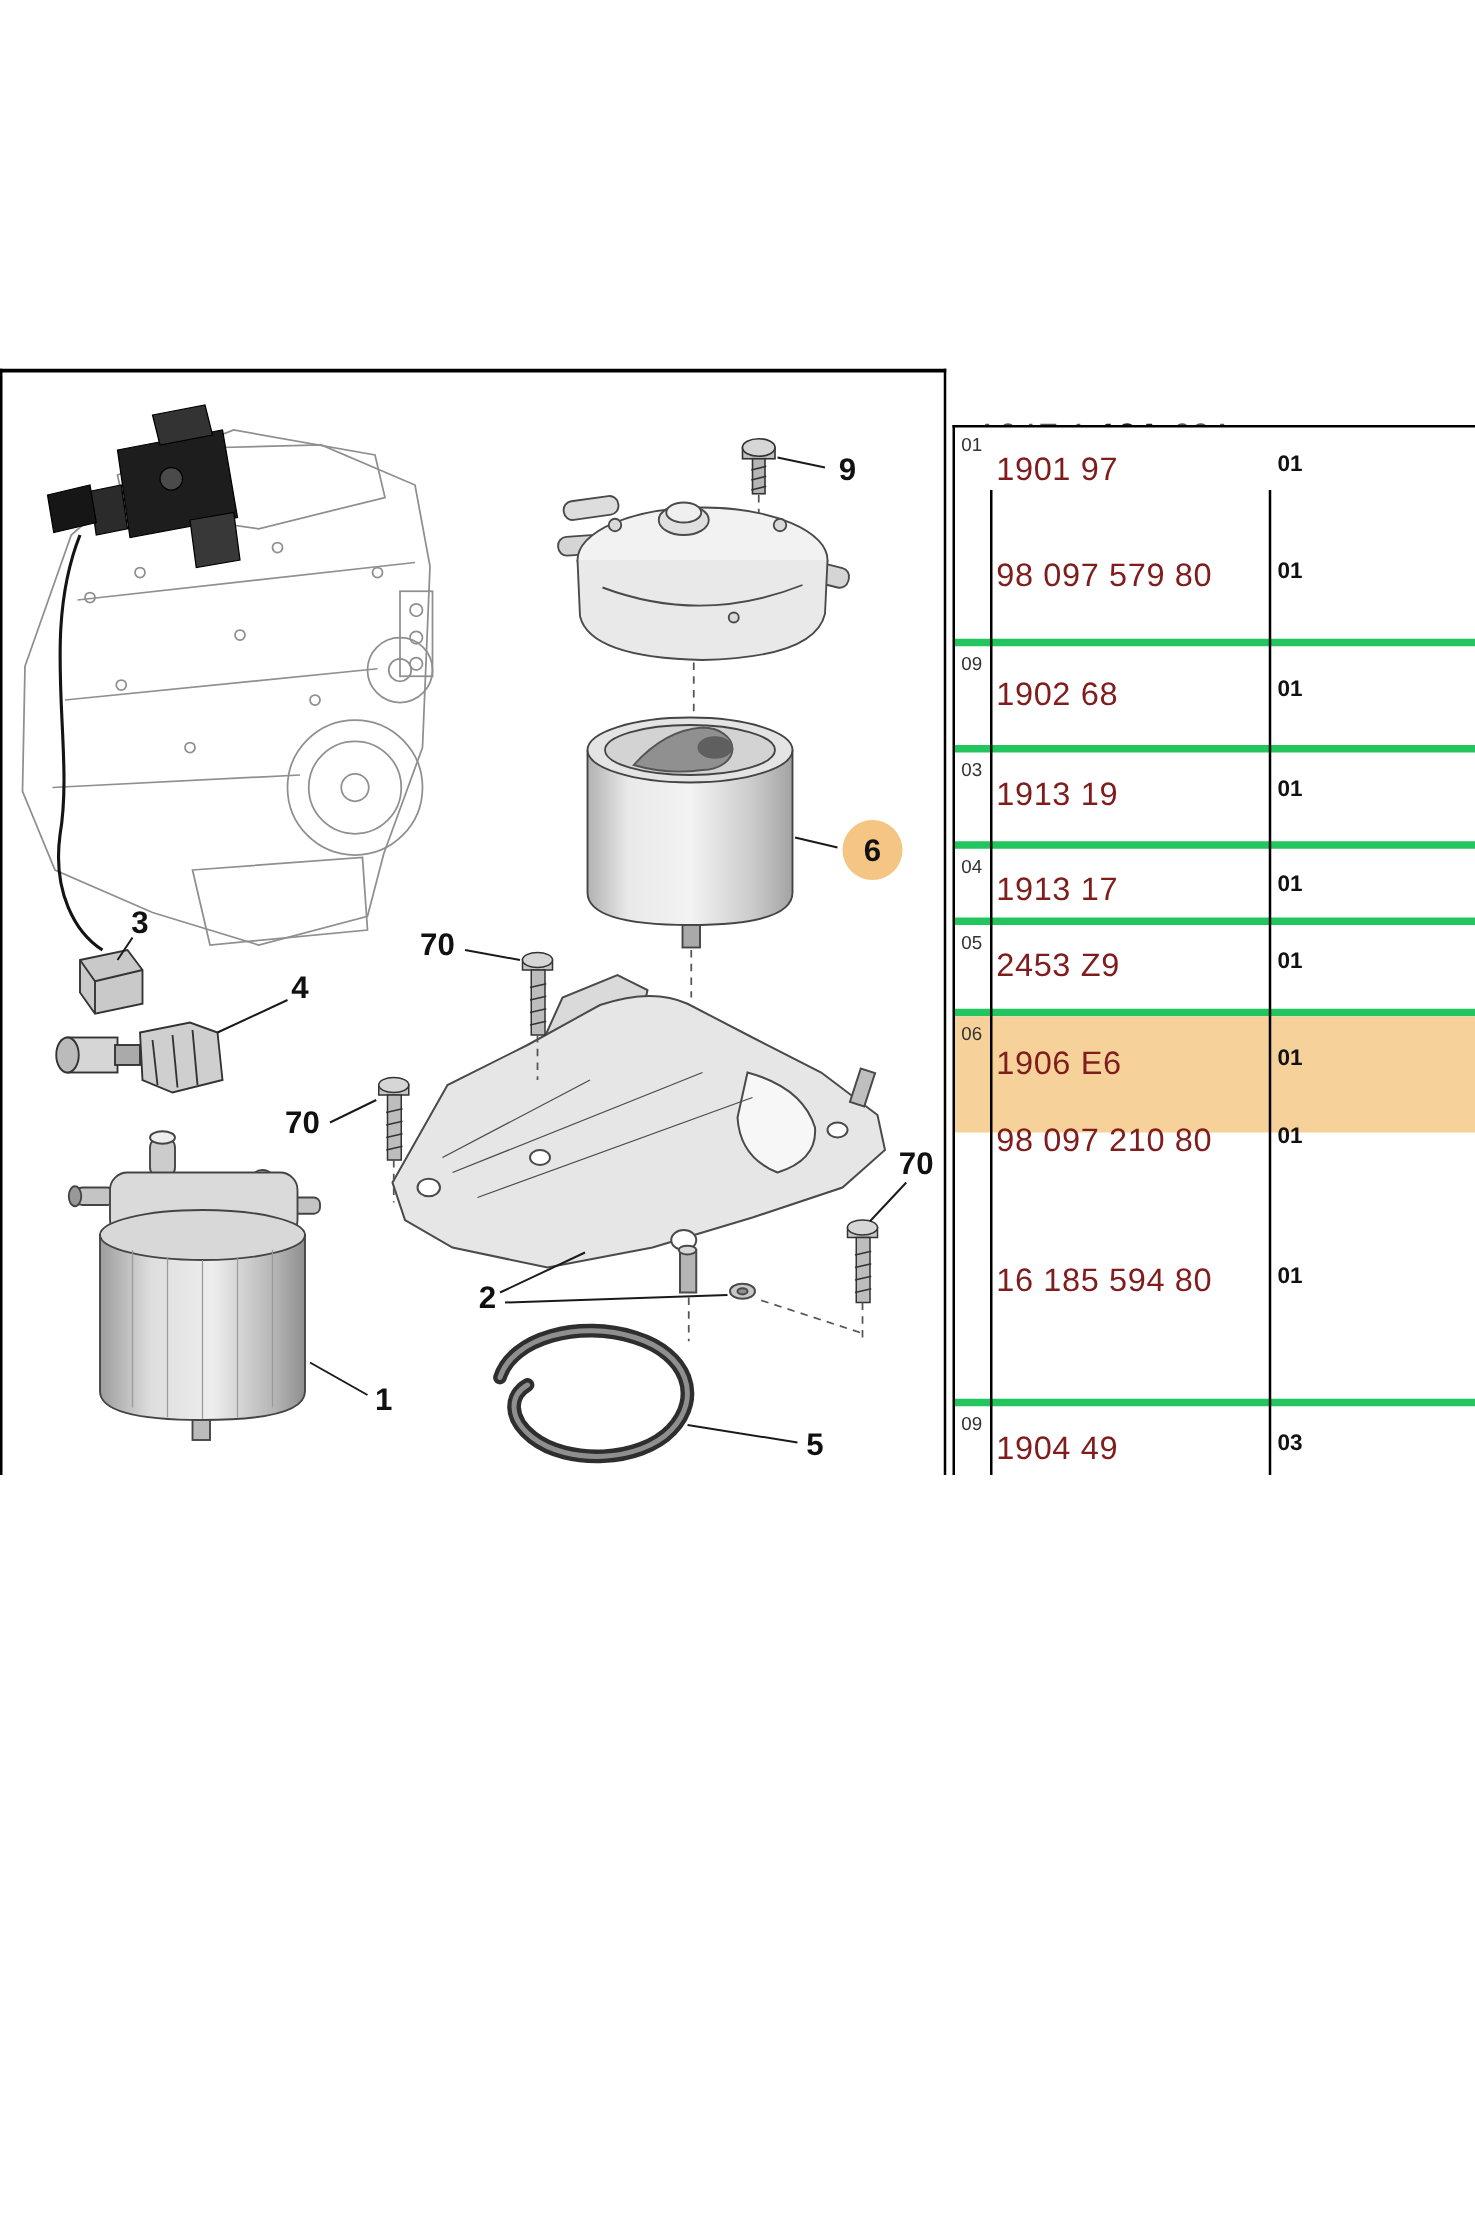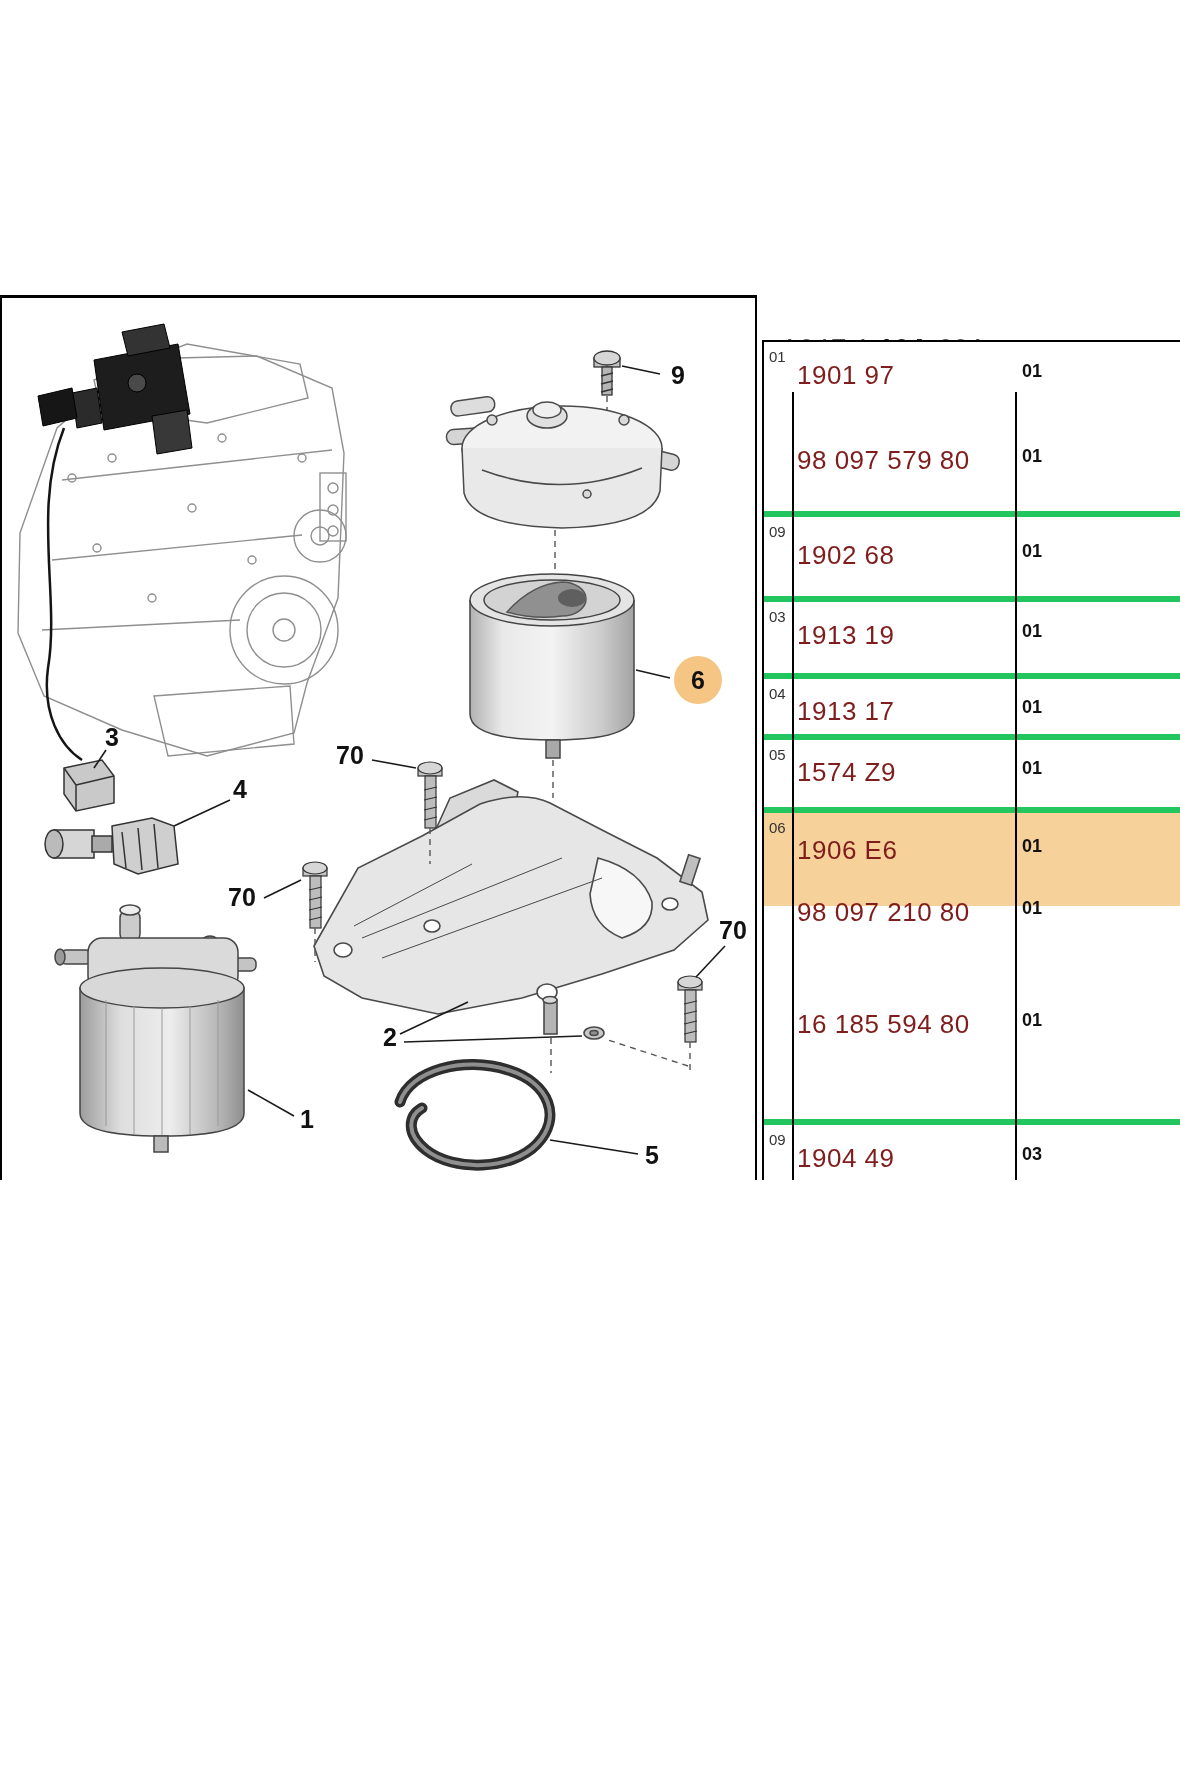--- a/index.html
+++ b/index.html
@@ -282,21 +282,21 @@
     <span class="ref">04</span>
     <div class="pline" style="top:17px">
       <span class="pn">1913 17</span>
       <span class="qty">01</span>
     </div>
   </div>
 
   <div class="group" style="height:73px">
     <span class="ref">05</span>
     <div class="pline" style="top:17px">
-      <span class="pn">1574 Z9</span>
+      <span class="pn">2453 Z9</span>
       <span class="qty">01</span>
     </div>
   </div>
 
   <div class="group" style="height:312px">
     <div class="hl" style="background: rgb(246, 210, 154);"></div>
     <span class="ref">06</span>
     <div class="pline" style="top:22px">
       <span class="pn">1906 E6</span>
       <span class="qty">01</span>

